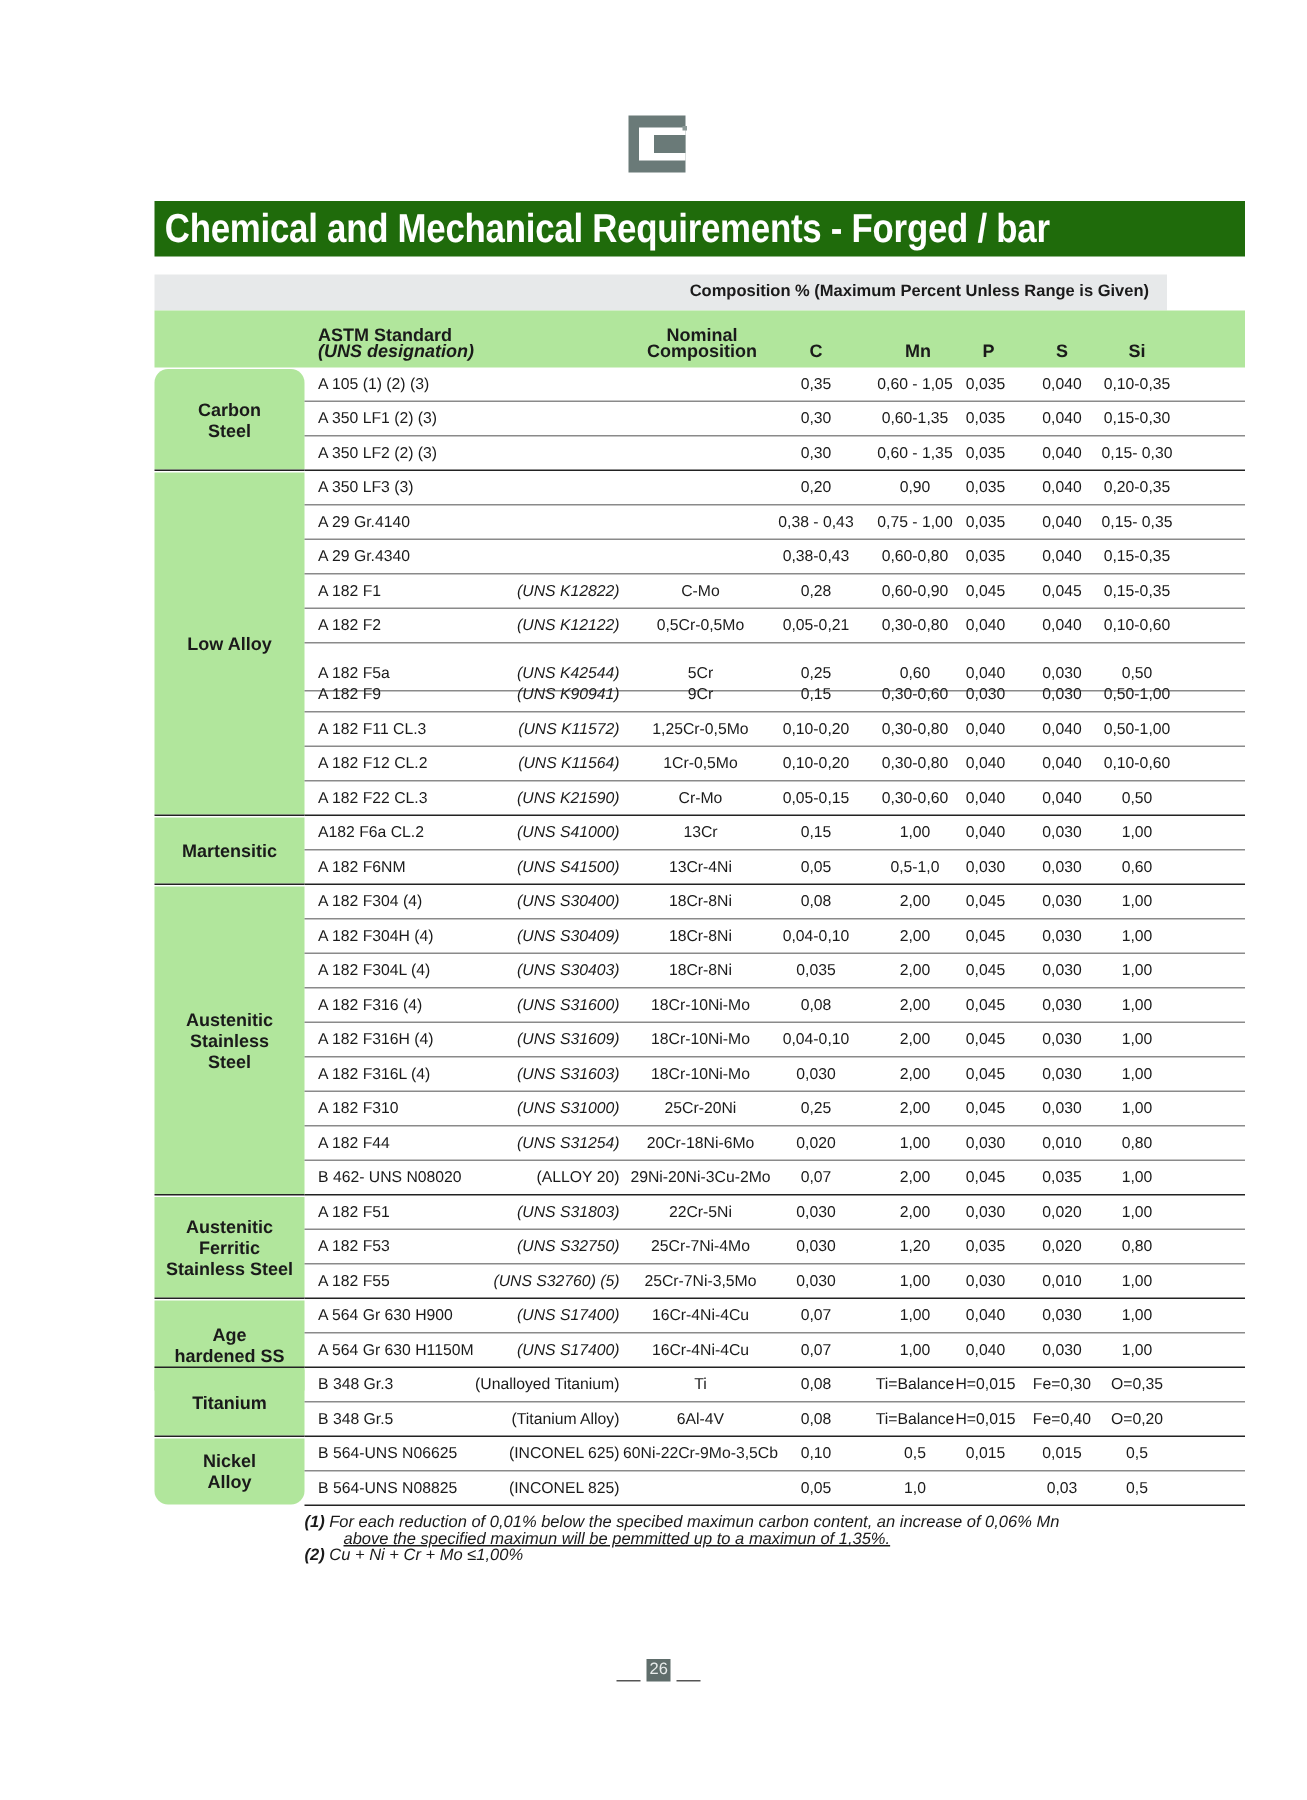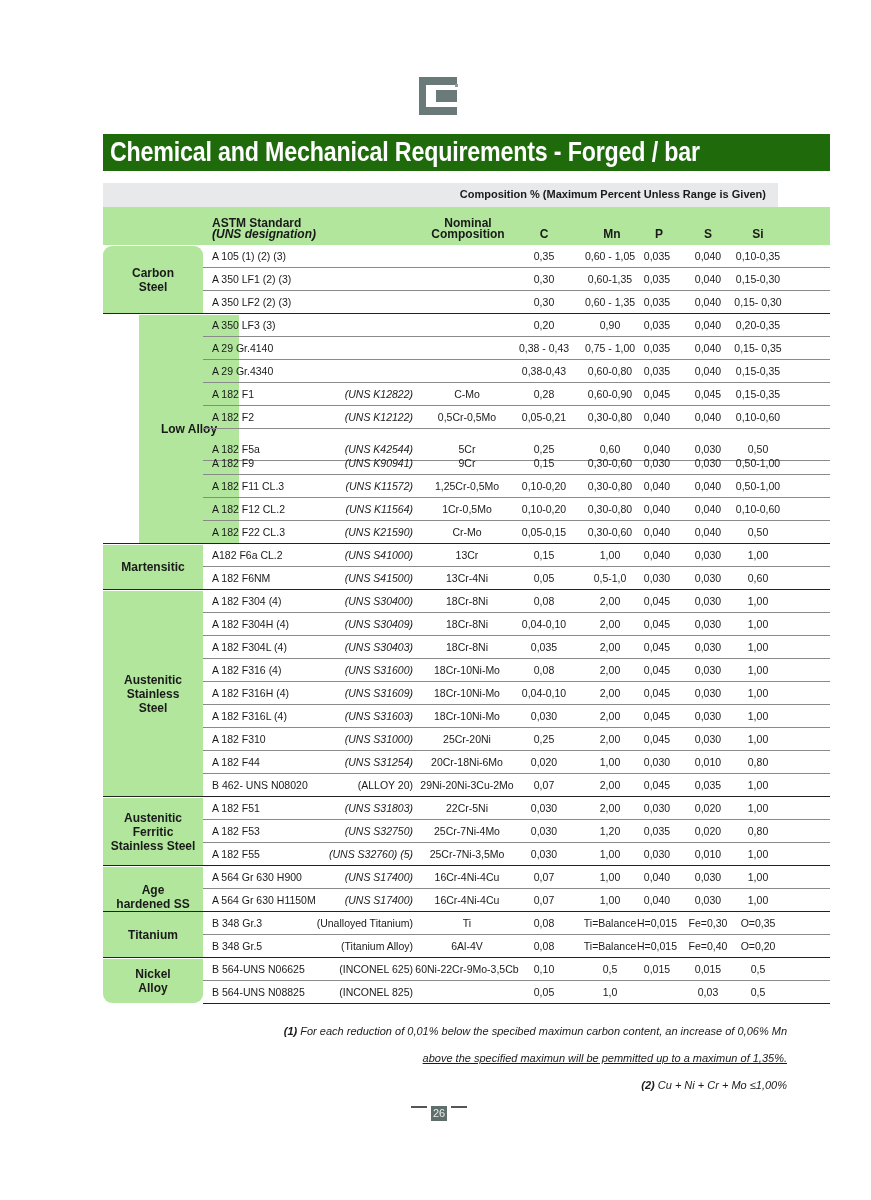--- a/index.html
+++ b/index.html
@@ -39,25 +39,25 @@
   .c-nom { left: 200px; width: 128px; text-align: center; }
   .c-c { left: 306px; width: 70px; text-align: center; }
   .c-mn { left: 367px; width: 80px; text-align: center; }
   .c-p { left: 429px; width: 50px; text-align: center; }
   .c-s { left: 477px; width: 56px; text-align: center; }
   .c-si { left: 522px; width: 66px; text-align: center; }
 
   .sep-line { position: absolute; left: 103px; width: 100px; height: 0; border-top: 1.5px solid #222; }
 
   .notes { position: absolute; left: 203px; top: 1010px; width: 600px; font-size: 11px; font-style: italic; line-height: 11px; }
-  .notes p { margin: 16px; text-align: right; }
+  .notes p { margin: 0; }
   .notes b { font-style: italic; }
   .notes .indent { padding-left: 26px; text-decoration: underline; }
 
-  .page-num { position: absolute; left: 411px; top: 1106px; display: flex; align-items: flex-start; gap: 4px; }
+  .page-num { position: absolute; left: 411px; top: 1106px; display: flex; align-items: flex-end; gap: 4px; }
   .page-num .dash { width: 16px; height: 1.5px; background: #555; }
   .page-num .num { background: #5f6d6b; color: #e8eceb; font-size: 11px; padding: 1px 2px; line-height: 13px; }
 </style>
 </head>
 <body>
 
 <div class="logo">
   <div class="inner"></div>
     <div class="notch"></div>
     <div class="reg"></div>
@@ -118,21 +118,21 @@
       <span class="c-std">A 350 LF2 (2) (3)</span>
       <span class="c-uns"></span>
       <span class="c-nom"></span>
       <span class="c-c">0,30</span>
       <span class="c-mn">0,60 - 1,35</span>
       <span class="c-p">0,035</span>
       <span class="c-s">0,040</span>
       <span class="c-si">0,15- 0,30</span>
     </div>
     <div class="sep-line" style="top: 313px;"></div>
-    <div class="cat mid" style="top: 315px; height: 228px; margin-left: 36px;">
+    <div class="cat mid" style="top: 315px; height: 228px;">
       <div>
         <div>Low Alloy</div>
       </div>
     </div>
     <div class="row" style="top: 314px;">
       <span class="c-std">A 350 LF3 (3)</span>
       <span class="c-uns"></span>
       <span class="c-nom"></span>
       <span class="c-c">0,20</span>
       <span class="c-mn">0,90</span>

